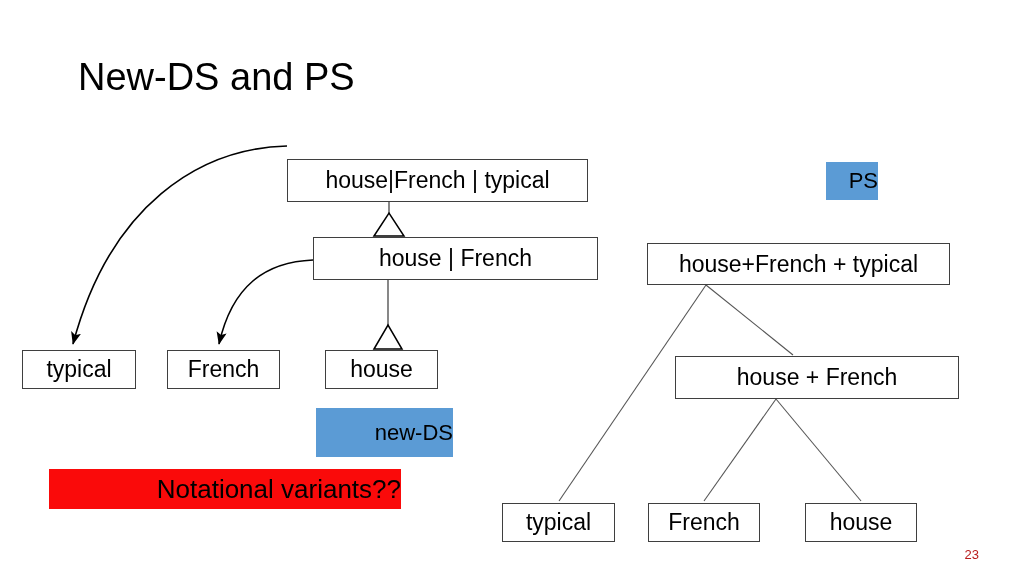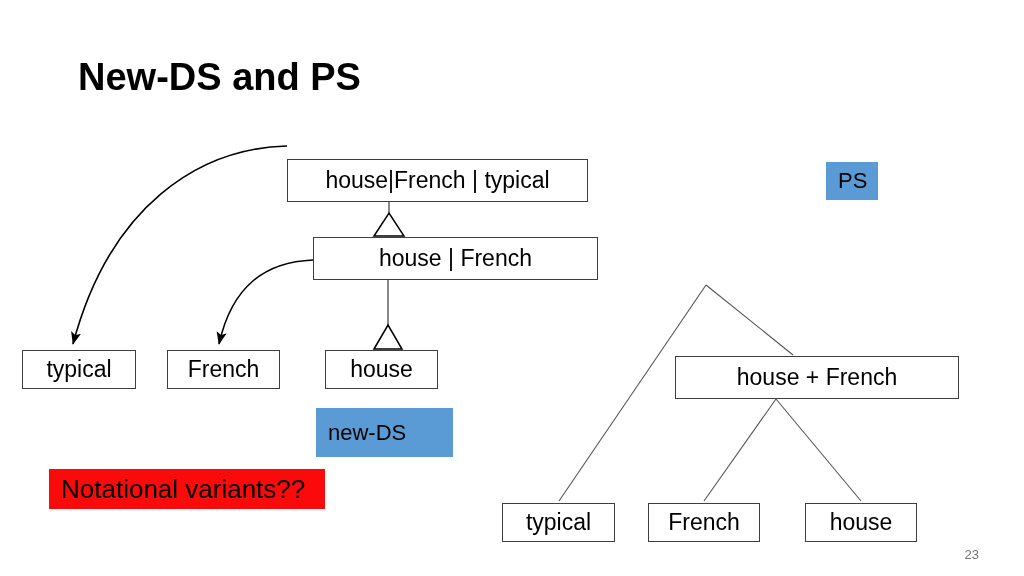--- a/index.html
+++ b/index.html
@@ -22,21 +22,21 @@
     top: 0;
     width: 1024px;
     height: 576px;
     pointer-events: none;
   }
   .title {
     position: absolute;
     left: 78px;
     top: 57px;
     font-size: 38px;
-    font-weight: 700;
+    font-weight: 400;
     line-height: 1.1;
     color: #000000;
     white-space: nowrap;
   }
   .node {
     position: absolute;
     box-sizing: border-box;
     border: 1.3px solid #3f3f3f;
     background: #ffffff;
     display: flex;
@@ -46,36 +46,36 @@
     line-height: 1;
     color: #000000;
     white-space: nowrap;
     z-index: 3;
   }
   .badge {
     position: absolute;
     box-sizing: border-box;
     display: flex;
     align-items: center;
-    justify-content: flex-start;
+    justify-content: flex-end;
     font-size: 22px;
     line-height: 1;
     color: #000000;
     white-space: nowrap;
     z-index: 3;
     padding-left: 12px;
   }
   .badge-blue { background: #5b9bd5; }
   .badge-red  { background: #fa0a0a; font-size: 26px; }
   .pagenum {
     position: absolute;
     right: 45px;
     bottom: 14px;
     font-size: 13px;
-    color: #737373;
+    color: #b91c1c;
     z-index: 3;
   }
 </style>
 </head>
 <body>
 
 <div id="slide">
 
   <svg id="edges" viewBox="0 0 1024 576" xmlns="http://www.w3.org/2000/svg">
     <defs>
@@ -118,20 +118,23 @@
   </div>
 
   <div class="node" style="left:167px; top:350px; width:113px; height:39px;">
     <span>French</span>
   </div>
 
   <div class="node" style="left:325px; top:350px; width:113px; height:39px;">
     <span>house</span>
   </div>
 
+  <div class="node" style="left:647px; top:243px; width:303px; height:42px;">
+    <span>house+French + typical</span>
+  </div>
 
   <div class="node" style="left:675px; top:356px; width:284px; height:43px;">
     <span>house + French</span>
   </div>
 
   <div class="node" style="left:502px; top:503px; width:113px; height:39px;">
     <span>typical</span>
   </div>
 
   <div class="node" style="left:648px; top:503px; width:112px; height:39px;">
@@ -143,19 +146,19 @@
   </div>
 
   <div class="badge badge-blue" style="left:826px; top:162px; width:52px; height:38px;">
     <span>PS</span>
   </div>
 
   <div class="badge badge-blue" style="left:316px; top:408px; width:137px; height:49px;">
     <span>new-DS</span>
   </div>
 
-  <div class="badge badge-red" style="left:49px; top:469px; width:276px; height:40px;">
+  <div class="badge badge-red" style="left:49px; top:469px; width:352px; height:40px;">
     <span>Notational variants??</span>
   </div>
 
   <div class="pagenum">23</div>
 
 </div>
 
 </body></html>

